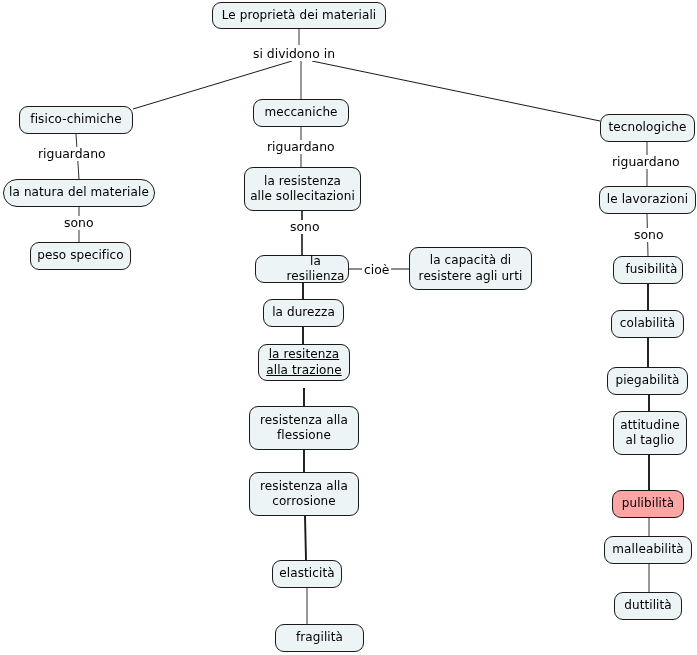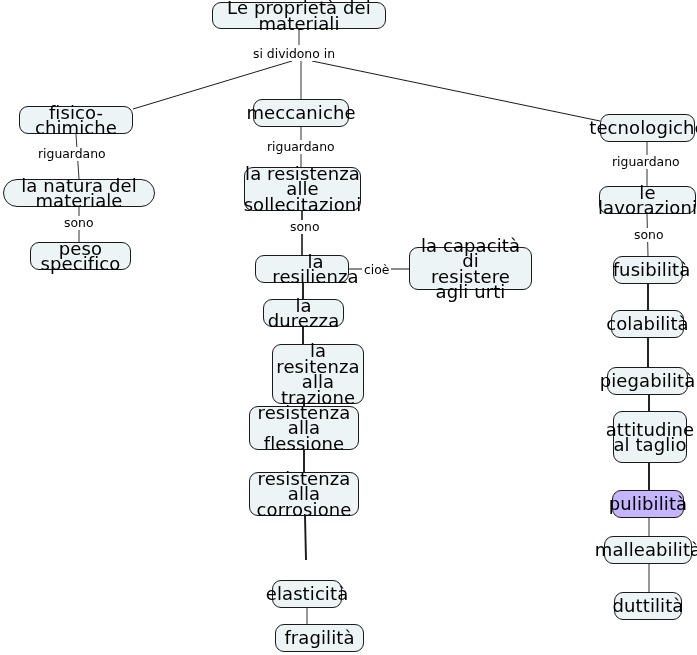--- a/index.html
+++ b/index.html
@@ -29,21 +29,21 @@
     position: absolute;
     box-sizing: border-box;
     background: #edf4f6;
     border: 1.15px solid #1a1a1a;
     border-radius: 9px;
     display: flex;
     align-items: center;
     justify-content: center;
     text-align: center;
     color: #000000;
-    font-size: 18px;
+    font-size: 12px;
     line-height: 15.5px;
     letter-spacing: 0.1px;
     white-space: pre-line;
     padding: 0 5px;
   }
   .linklabel {
     position: absolute;
     color: #000000;
     font-size: 12.4px;
     line-height: 14px;
@@ -88,35 +88,35 @@
       <div class="node" style="left: 253px; top: 99px; width: 96px; height: 28px; background: rgb(237, 244, 246); border-color: rgb(26, 26, 26); color: rgb(0, 0, 0);">meccaniche</div>
       <div class="node" style="left: 600px; top: 114px; width: 95px; height: 28px; background: rgb(237, 244, 246); border-color: rgb(26, 26, 26); color: rgb(0, 0, 0);">tecnologiche</div>
       <div class="node" style="left: 3px; top: 179px; width: 152px; height: 28px; background: rgb(237, 244, 246); border-color: rgb(26, 26, 26); color: rgb(0, 0, 0); border-radius: 14px;">la natura del materiale</div>
       <div class="node" style="left: 30px; top: 242px; width: 101px; height: 28px; background: rgb(237, 244, 246); border-color: rgb(26, 26, 26); color: rgb(0, 0, 0);">peso specifico</div>
       <div class="node" style="left: 244px; top: 167px; width: 117px; height: 44px; background: rgb(237, 244, 246); border-color: rgb(26, 26, 26); color: rgb(0, 0, 0);">la resistenza
 alle sollecitazioni</div>
       <div class="node" style="left: 255px; top: 255px; width: 94px; height: 28px; background: rgb(237, 244, 246); border-color: rgb(26, 26, 26); color: rgb(0, 0, 0); padding-left: 32px;">la resilienza</div>
       <div class="node" style="left: 409px; top: 247px; width: 123px; height: 43px; background: rgb(237, 244, 246); border-color: rgb(26, 26, 26); color: rgb(0, 0, 0);">la capacità di
 resistere agli urti</div>
       <div class="node" style="left: 263px; top: 299px; width: 81px; height: 28px; background: rgb(237, 244, 246); border-color: rgb(26, 26, 26); color: rgb(0, 0, 0);">la durezza</div>
-      <div class="node" style="left: 272px; top: 344px; width: 92px; height: 60px; background: rgb(237, 244, 246); border-color: rgb(26, 26, 26); color: rgb(0, 0, 0);">la resitenza
+      <div class="node" style="left: 258px; top: 344px; width: 92px; height: 37px; background: rgb(237, 244, 246); border-color: rgb(26, 26, 26); color: rgb(0, 0, 0); text-decoration: underline;">la resitenza
 alla trazione</div>
       <div class="node" style="left: 249px; top: 406px; width: 110px; height: 44px; background: rgb(237, 244, 246); border-color: rgb(26, 26, 26); color: rgb(0, 0, 0);">resistenza alla
 flessione</div>
       <div class="node" style="left: 249px; top: 472px; width: 110px; height: 44px; background: rgb(237, 244, 246); border-color: rgb(26, 26, 26); color: rgb(0, 0, 0);">resistenza alla
 corrosione</div>
-      <div class="node" style="left: 272px; top: 560px; width: 70px; height: 28px; background: rgb(237, 244, 246); border-color: rgb(26, 26, 26); color: rgb(0, 0, 0); margin-top: 20px;">elasticità</div>
+      <div class="node" style="left: 272px; top: 560px; width: 70px; height: 28px; background: rgb(237, 244, 246); border-color: rgb(26, 26, 26); color: rgb(0, 0, 0);">elasticità</div>
       <div class="node" style="left: 275px; top: 624px; width: 89px; height: 28px; background: rgb(237, 244, 246); border-color: rgb(26, 26, 26); color: rgb(0, 0, 0);">fragilità</div>
       <div class="node" style="left: 599px; top: 186px; width: 97px; height: 28px; background: rgb(237, 244, 246); border-color: rgb(26, 26, 26); color: rgb(0, 0, 0);">le lavorazioni</div>
       <div class="node" style="left: 613px; top: 256px; width: 70px; height: 28px; background: rgb(237, 244, 246); border-color: rgb(26, 26, 26); color: rgb(0, 0, 0); padding-left: 12px;">fusibilità</div>
       <div class="node" style="left: 611px; top: 310px; width: 73px; height: 28px; background: rgb(237, 244, 246); border-color: rgb(26, 26, 26); color: rgb(0, 0, 0);">colabilità</div>
       <div class="node" style="left: 607px; top: 367px; width: 81px; height: 28px; background: rgb(237, 244, 246); border-color: rgb(26, 26, 26); color: rgb(0, 0, 0);">piegabilità</div>
-      <div class="node" style="left: 613px; top: 411px; width: 74px; height: 52px; background: rgb(237, 244, 246); border-color: rgb(26, 26, 26); color: rgb(0, 0, 0);">attitudine
+      <div class="node" style="left: 613px; top: 411px; width: 74px; height: 44px; background: rgb(237, 244, 246); border-color: rgb(26, 26, 26); color: rgb(0, 0, 0);">attitudine
 al taglio</div>
-      <div class="node" style="left: 612px; top: 490px; width: 72px; height: 28px; background: #c4b5fd; border-color: rgb(26, 26, 26); color: rgb(0, 0, 0);">pulibilità</div>
+      <div class="node" style="left: 612px; top: 490px; width: 72px; height: 28px; background: #fca5a5; border-color: rgb(26, 26, 26); color: rgb(0, 0, 0);">pulibilità</div>
       <div class="node" style="left: 604px; top: 536px; width: 88px; height: 28px; background: rgb(237, 244, 246); border-color: rgb(26, 26, 26); color: rgb(0, 0, 0);">malleabilità</div>
       <div class="node" style="left: 614px; top: 592px; width: 68px; height: 28px; background: rgb(237, 244, 246); border-color: rgb(26, 26, 26); color: rgb(0, 0, 0);">duttilità</div>
     </div>
   <div id="labels">
       <div class="linklabel" style="left: 251px; top: 47px;">si dividono in</div>
       <div class="linklabel" style="left: 36px; top: 147px;">riguardano</div>
       <div class="linklabel" style="left: 62px; top: 216px;">sono</div>
       <div class="linklabel" style="left: 265px; top: 140px;">riguardano</div>
       <div class="linklabel" style="left: 288px; top: 220px;">sono</div>
       <div class="linklabel" style="left: 362px; top: 263px;">cioè</div>

